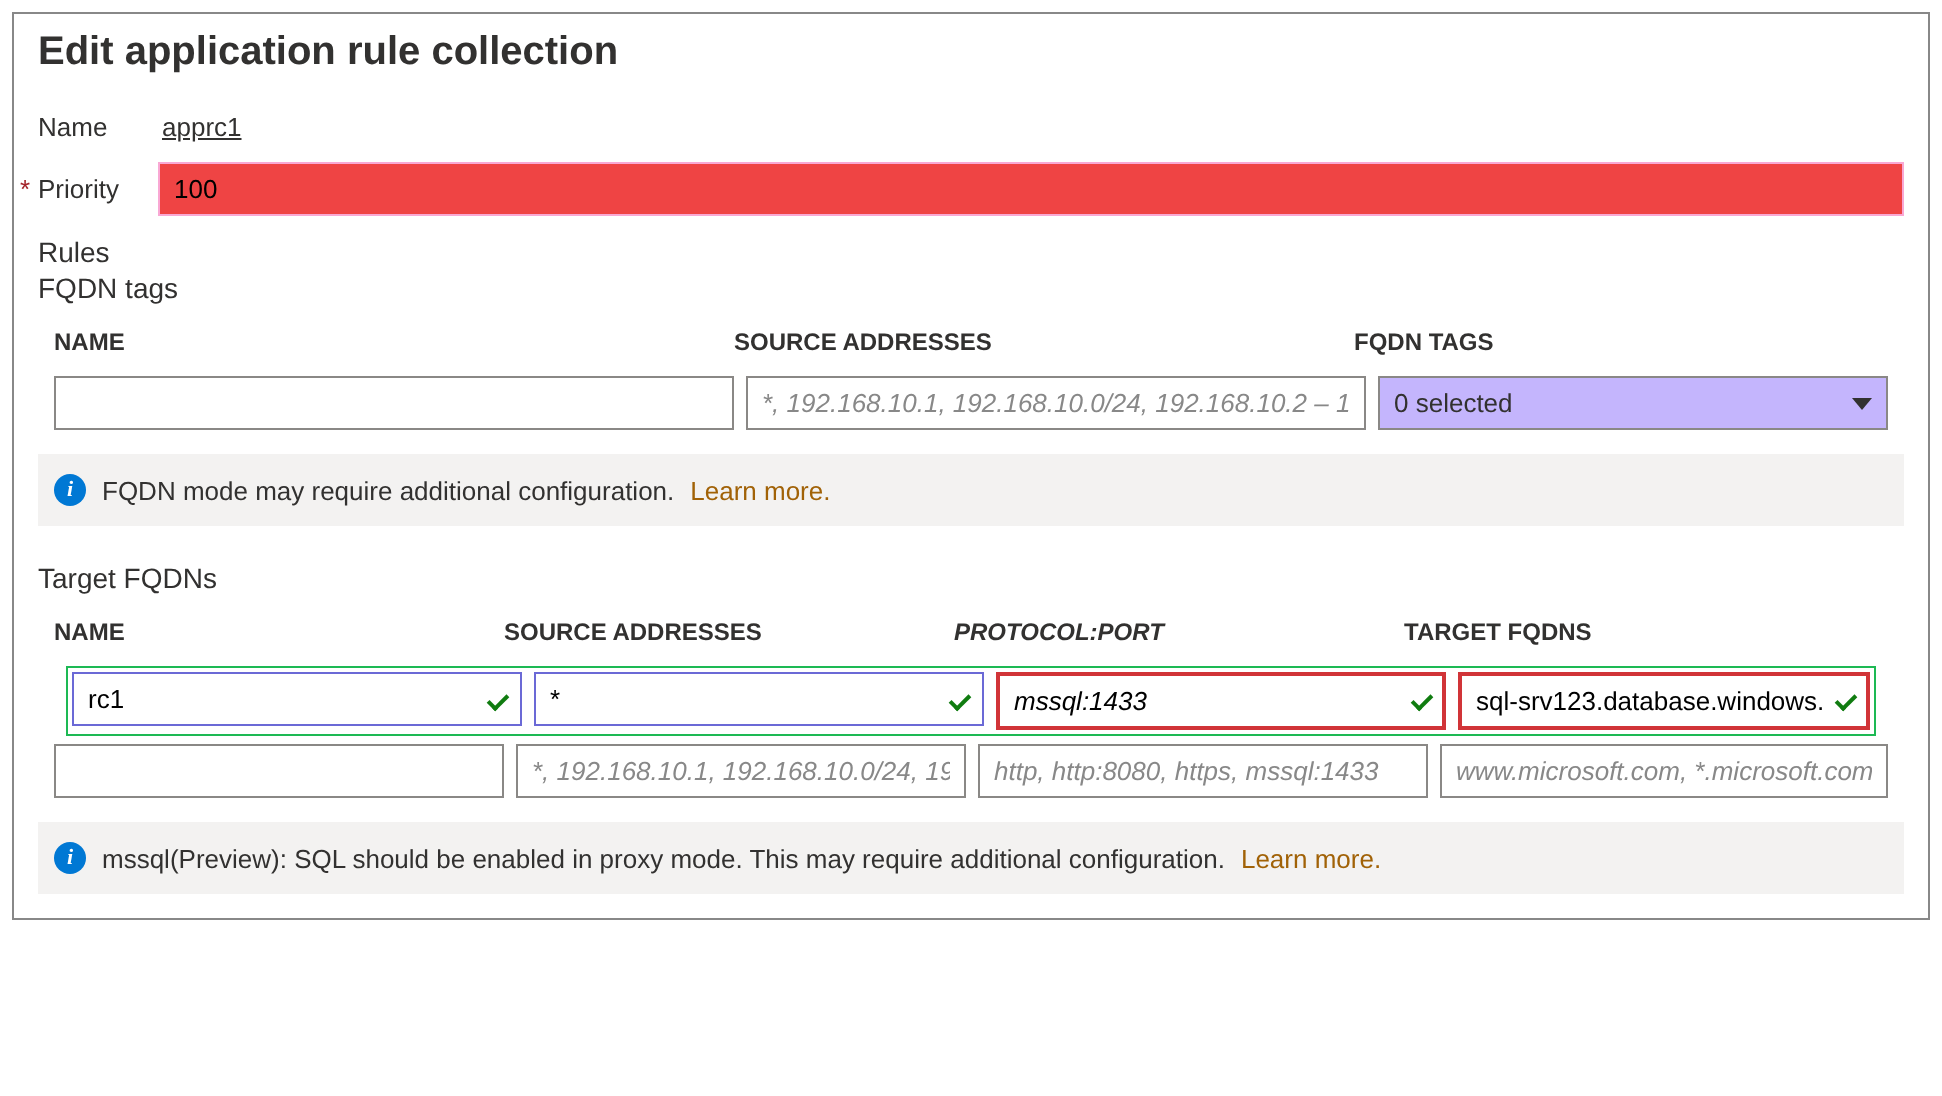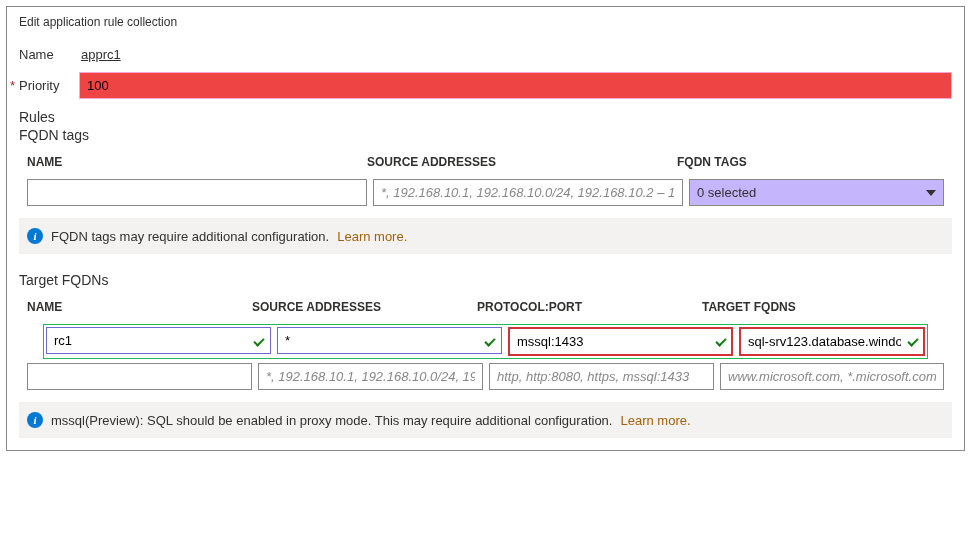--- a/index.html
+++ b/index.html
@@ -1,49 +1,49 @@
 <!DOCTYPE html>
 <html><head>
   <meta charset="utf-8">
   <style>
     * { box-sizing: border-box; margin: 0; padding: 0; }
     body { font-family: "Segoe UI", Arial, sans-serif; font-size: 13px; color: #323130; background: #fff; padding: 6px; }
     .panel { border: 1px solid #888; padding: 8px 12px 12px; }
-    .title { font-size: 12px; font-weight: 400; margin-bottom: 18px; }
+    .title { font-size: 20px; font-weight: 700; margin-bottom: 18px; }
     .row { display: flex; align-items: center; margin-bottom: 10px; }
     .lbl { width: 60px; position: relative; }
     .req::before { content: "*"; color: #a4262c; position: absolute; left: -9px; }
     .val-static { padding-left: 2px; text-decoration: underline; }
     .tf { flex: 1; border: 1px solid #f9a8d4; padding: 5px 7px; font: inherit; background: #ef4444; }
     .section { font-size: 14px; margin: 10px 0 2px; }
     .table { width: 100%; }
     .thead { display: flex; padding: 10px 8px; font-weight: 600; font-size: 12px; }
     .trow { display: flex; padding: 0 8px 8px; gap: 6px; }
     .col { position: relative; }
     .col input { width: 100%; border: 1px solid #8a8886; padding: 5px 7px; font: inherit; }
     .col input::placeholder { color: #888; font-style: italic; }
     .select { display: flex; align-items: center; justify-content: space-between; border: 1px solid #8a8886; padding: 5px 7px; background: #c4b5fd; cursor: pointer; }
     .chev { width: 0; height: 0; border-left: 5px solid transparent; border-right: 5px solid transparent; border-top: 6px solid #323130; }
     .info-bar { display: flex; align-items: center; gap: 8px; background: #f3f2f1; padding: 10px 8px; margin-top: 4px; }
     .info-icon { width: 16px; height: 16px; border-radius: 50%; background: #0078d4; color: #fff; font-weight: bold; font-size: 11px; display: flex; align-items: center; justify-content: center; font-style: italic; font-family: Georgia, serif; }
     .link { color: #a16207; text-decoration: none; }
-    .target-row-wrap { border: 1px solid #1db954; padding: 2px; display: flex; gap: 6px; margin: 0 24px 4px; }
+    .target-row-wrap { border: 1px solid #1db954; padding: 2px; display: flex; gap: 6px; margin: 0 14px 4px; }
     .hl { border: 2px solid #d13438 !important; }
     .ok-cell { position: relative; }
     .ok-cell input { border: 1px solid #6b69d6; padding-right: 22px; }
     .check { position: absolute; right: 6px; top: 50%; transform: translateY(-50%); width: 12px; height: 12px; }
     .check::after { content: ""; display: block; width: 4px; height: 8px; border: solid #107c10; border-width: 0 2px 2px 0; transform: rotate(45deg); margin-left: 3px; }
     
     .ft1 { flex: 0 0 340px; }
     .ft2 { flex: 0 0 310px; }
     .ft3 { flex: 1; }
     
     .tq1 { flex: 0 0 225px; }
     .tq2 { flex: 0 0 225px; }
-    .tq3 { flex: 0 0 225px; }
+    .tq3 { flex: 0 0 225px; font-style: italic; }
     .tq4 { flex: 1; }
   </style>
 </head>
 <body>
 
 <div class="panel">
   <div class="title">Edit application rule collection</div>
 
   <div class="row">
     <div class="lbl">Name</div>
@@ -72,21 +72,21 @@
         <div class="select">
           <span>0 selected</span>
           <span class="chev"></span>
         </div>
       </div>
     </div>
   </div>
 
   <div class="info-bar">
     <span class="info-icon">i</span>
-    <span>FQDN tags may require additional configuration.</span>
+    <span>FQDN mode may require additional configuration.</span>
     <a href="#" class="link">Learn more.</a>
   </div>
 
   <div class="section" style="margin-top:18px">Target FQDNs</div>
 
   <div class="table">
     <div class="thead">
       <div class="col tq1">NAME</div>
       <div class="col tq2">SOURCE ADDRESSES</div>
       <div class="col tq3">PROTOCOL:PORT</div>

